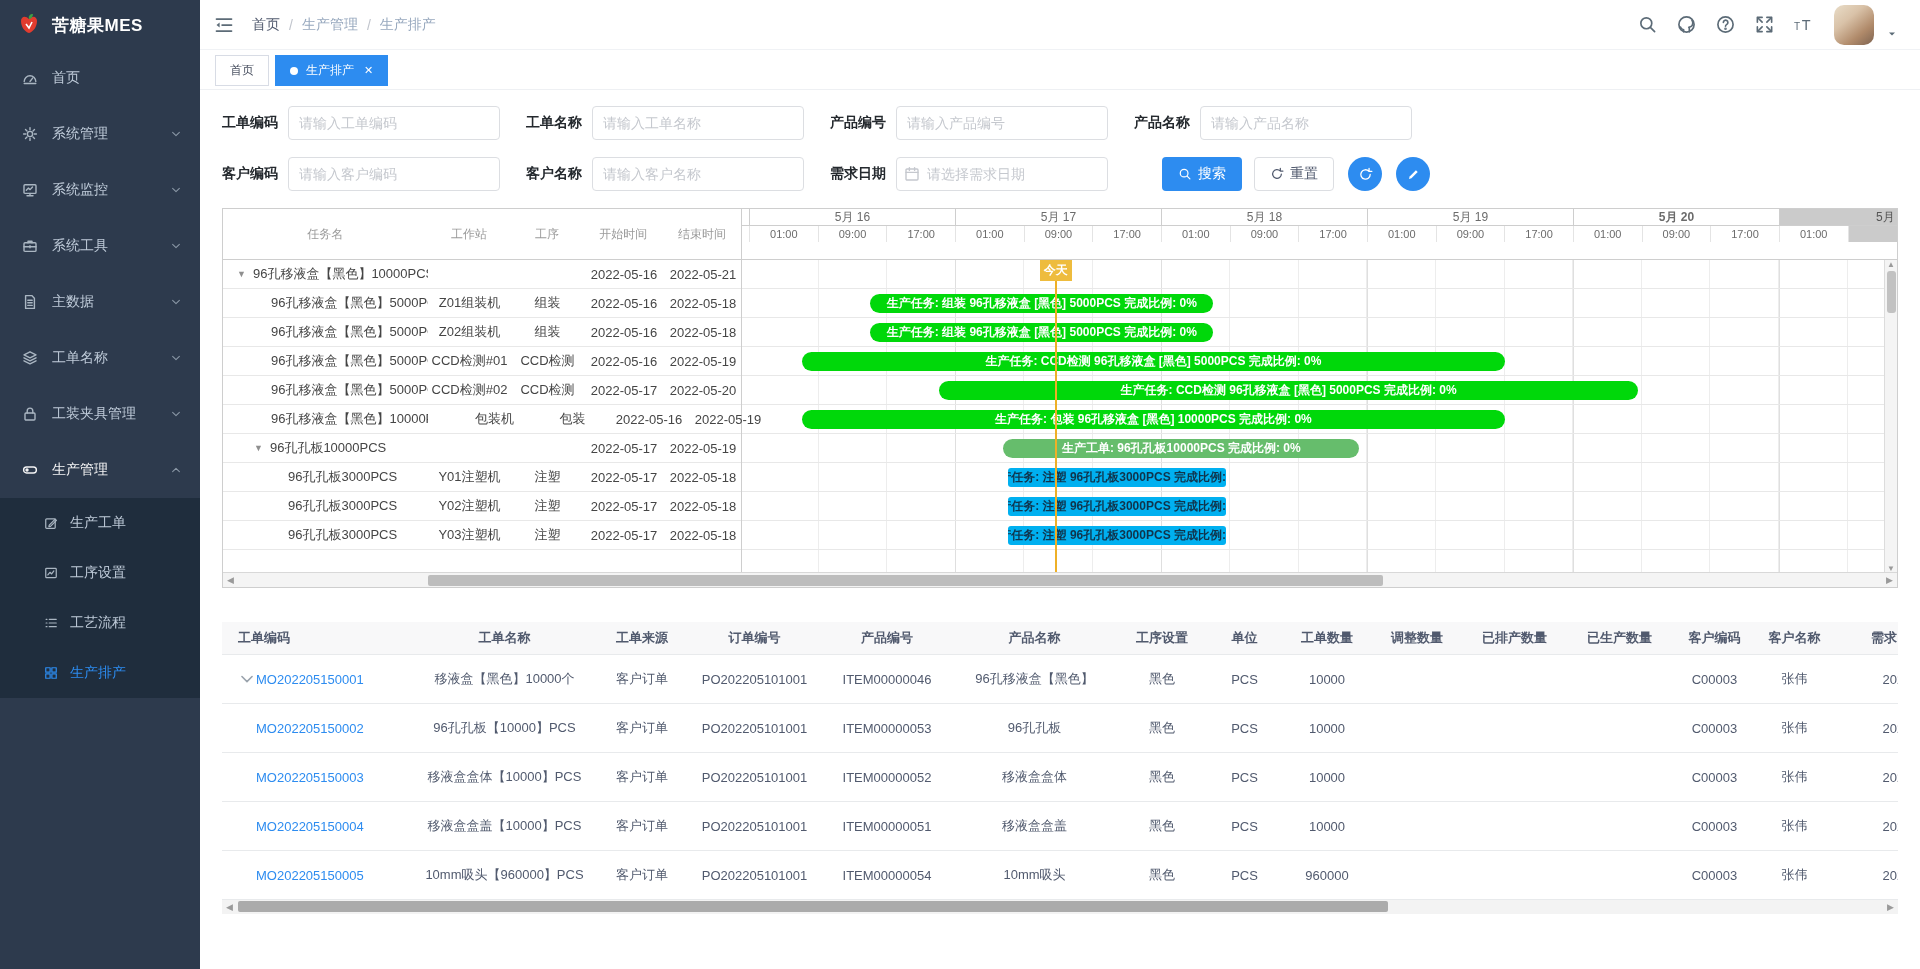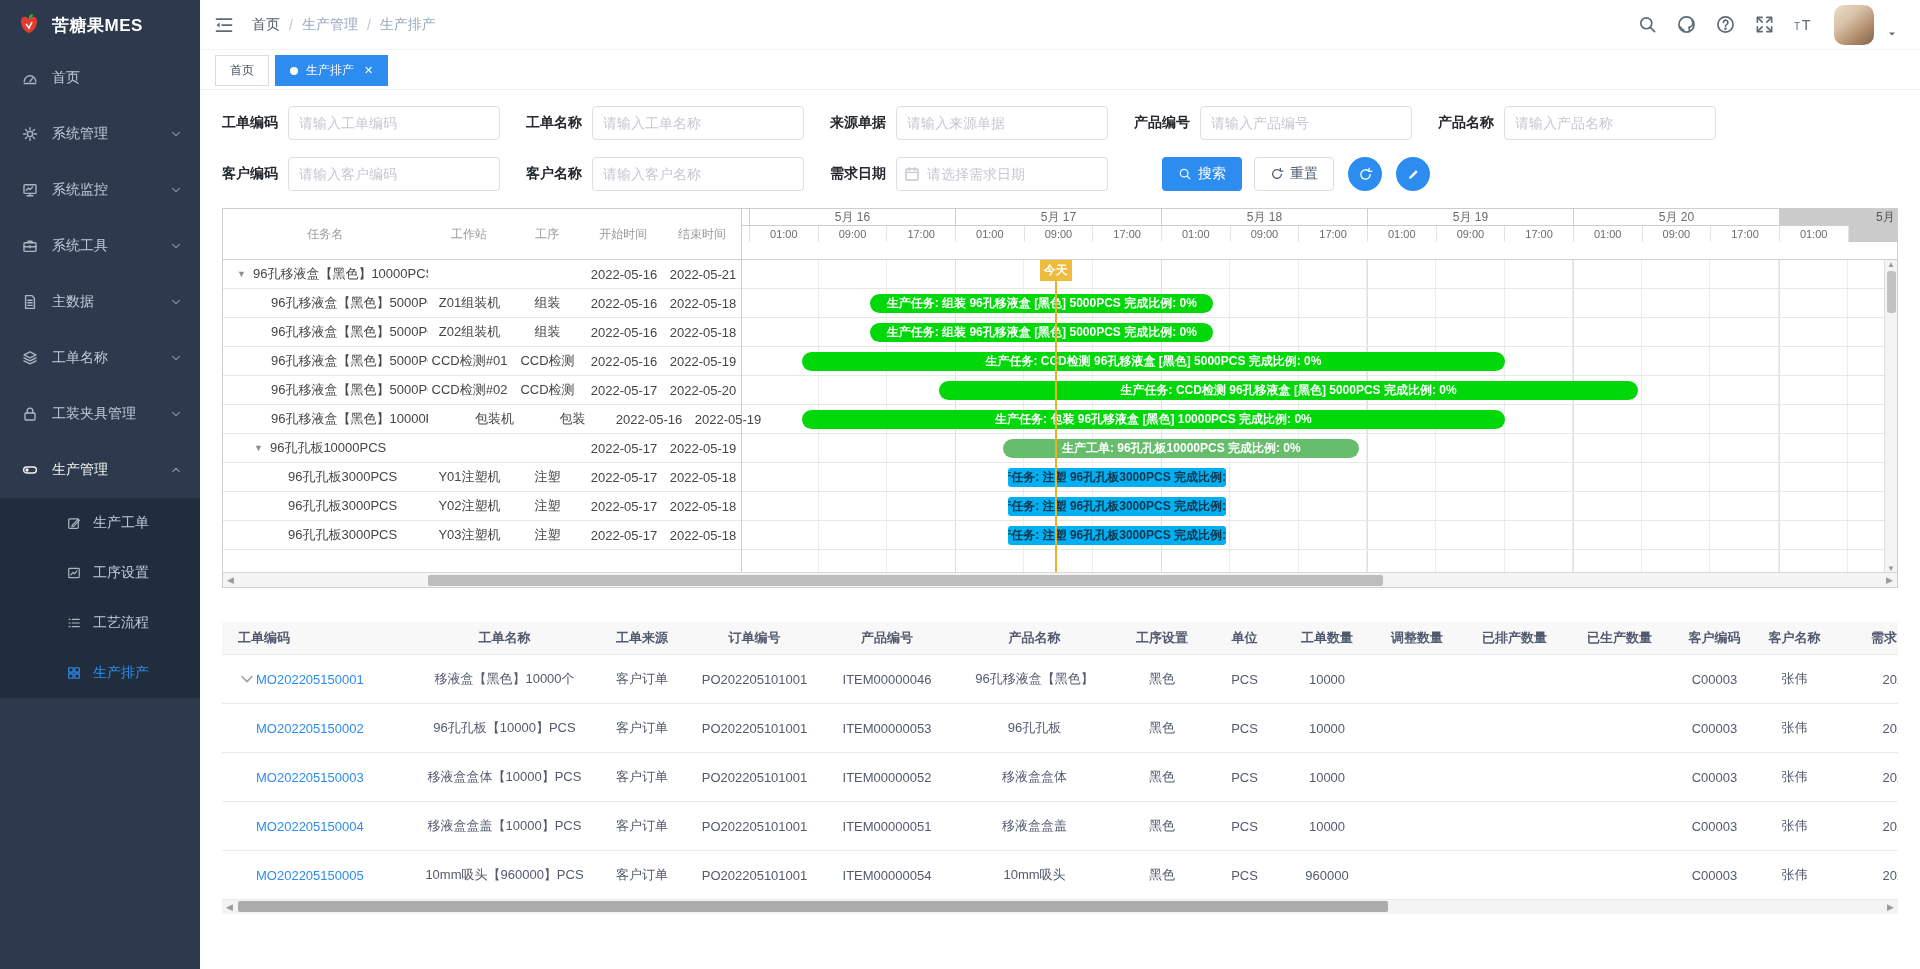--- a/index.html
+++ b/index.html
@@ -10,21 +10,21 @@
   .sidebar { width:200px; flex:none; background:#2d3a4d; color:#bfcbd9; overflow:hidden; }
   .logo { height:50px; display:flex; align-items:center; padding-left:16px; gap:10px; }
   .logo-title { color:#fff; font-weight:bold; font-size:17px; letter-spacing:.5px; }
   .menu-item { height:56px; display:flex; align-items:center; padding:0 18px 0 22px; font-size:14px; cursor:pointer; }
   .menu-item .mi-icon { width:16px; height:16px; flex:none; color:#aab6c2; display:flex; }
   .menu-item .mi-label { flex:1; margin-left:14px; white-space:nowrap; }
   .menu-item .mi-chev { width:12px; height:12px; color:#8a97a6; display:flex; }
   .menu-item.expanded { color:#f4f4f5; }
   .menu-item.expanded .mi-icon { color:#f4f4f5; }
   .submenu { background:#1f2d3d; }
-  .submenu .menu-item { height:50px; padding-left:67px;font-family:Liberation Serif, serif; }
+  .submenu .menu-item { height:50px; padding-left:44px;font-family:Liberation Serif, serif; }
   .submenu .mi-icon { width:14px; height:14px; }
   .submenu .mi-label { margin-left:12px; }
   .menu-item.active { color:#2d8cf0; }
   .menu-item.active .mi-icon { color:#2d8cf0; }
   svg { display:block; }
   .ic { stroke:currentColor; fill:none; stroke-width:1.4; stroke-linecap:round; stroke-linejoin:round; }
 
   
   .main { flex:1; min-width:0; display:flex; flex-direction:column; background:#fff; }
   .navbar { height:50px; flex:none; display:flex; align-items:center; padding:0 22px 0 14px; border-bottom:1px solid #f0f2f5; }
@@ -357,24 +357,20 @@
       <div class="f-row" id="f-row1">
           <div class="f-group">
             <span class="f-label">工单编码</span>
             <span class="f-input-wrap"><input class="f-input" placeholder="请输入工单编码" style=""></span>
           </div>
           <div class="f-group">
             <span class="f-label">工单名称</span>
             <span class="f-input-wrap"><input class="f-input" placeholder="请输入工单名称" style=""></span>
           </div>
           <div class="f-group">
-            <span class="f-label">来源单据</span>
-            <span class="f-input-wrap"><input class="f-input" placeholder="请输入来源单据" style=""></span>
-          </div>
-          <div class="f-group">
             <span class="f-label">产品编号</span>
             <span class="f-input-wrap"><input class="f-input" placeholder="请输入产品编号" style=""></span>
           </div>
           <div class="f-group">
             <span class="f-label">产品名称</span>
             <span class="f-input-wrap"><input class="f-input" placeholder="请输入产品名称" style=""></span>
           </div>
         </div>
       <div class="f-row" id="f-row2">
 
@@ -431,21 +427,21 @@
             <div class="g-col-h" style="width: 80px;">开始时间</div>
             <div class="g-col-h" style="width: 78px;">结束时间</div>
           </div>
         <div class="g-tl-head">
           <div class="g-days" id="g-days">
               <div class="g-day stub" style="width: 8px;"></div>
               <div class="g-day" style="width: 206px;">5月 16</div>
               <div class="g-day" style="width: 206px;">5月 17</div>
               <div class="g-day" style="width: 206px;">5月 18</div>
               <div class="g-day" style="width: 206px;">5月 19</div>
-              <div class="g-day" style="width: 206px;">5月 20</div>
+              <div class="g-day" style="width: 206px; font-weight: bold;">5月 20</div>
               <div class="g-day gray">5月 21</div>
             </div>
           <div class="g-hours" id="g-hours">
               <div class="g-hour" style="width: 8px;"></div>
               <div class="g-hour" style="width: 68.6667px;">01:00</div>
               <div class="g-hour" style="width: 68.6667px;">09:00</div>
               <div class="g-hour" style="width: 68.6667px;">17:00</div>
               <div class="g-hour" style="width: 68.6667px;">01:00</div>
               <div class="g-hour" style="width: 68.6667px;">09:00</div>
               <div class="g-hour" style="width: 68.6667px;">17:00</div>

